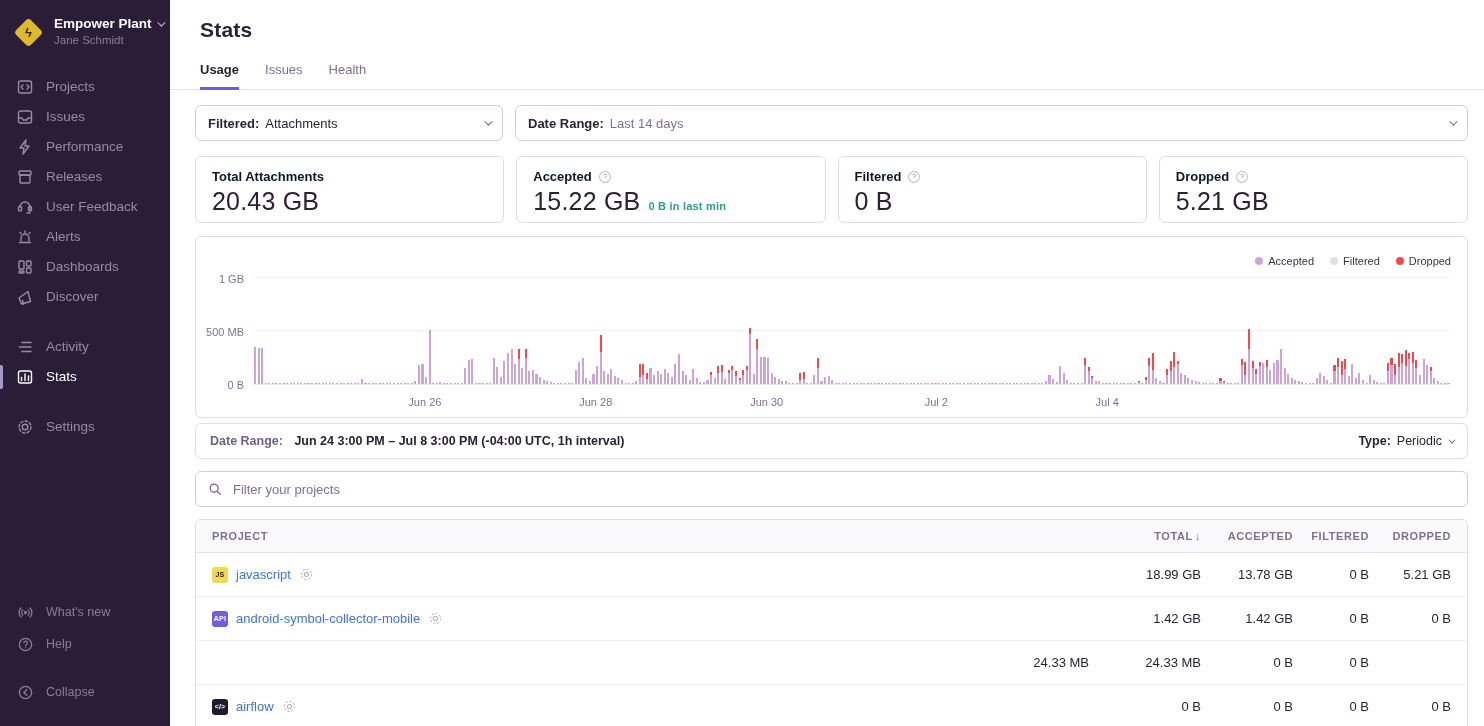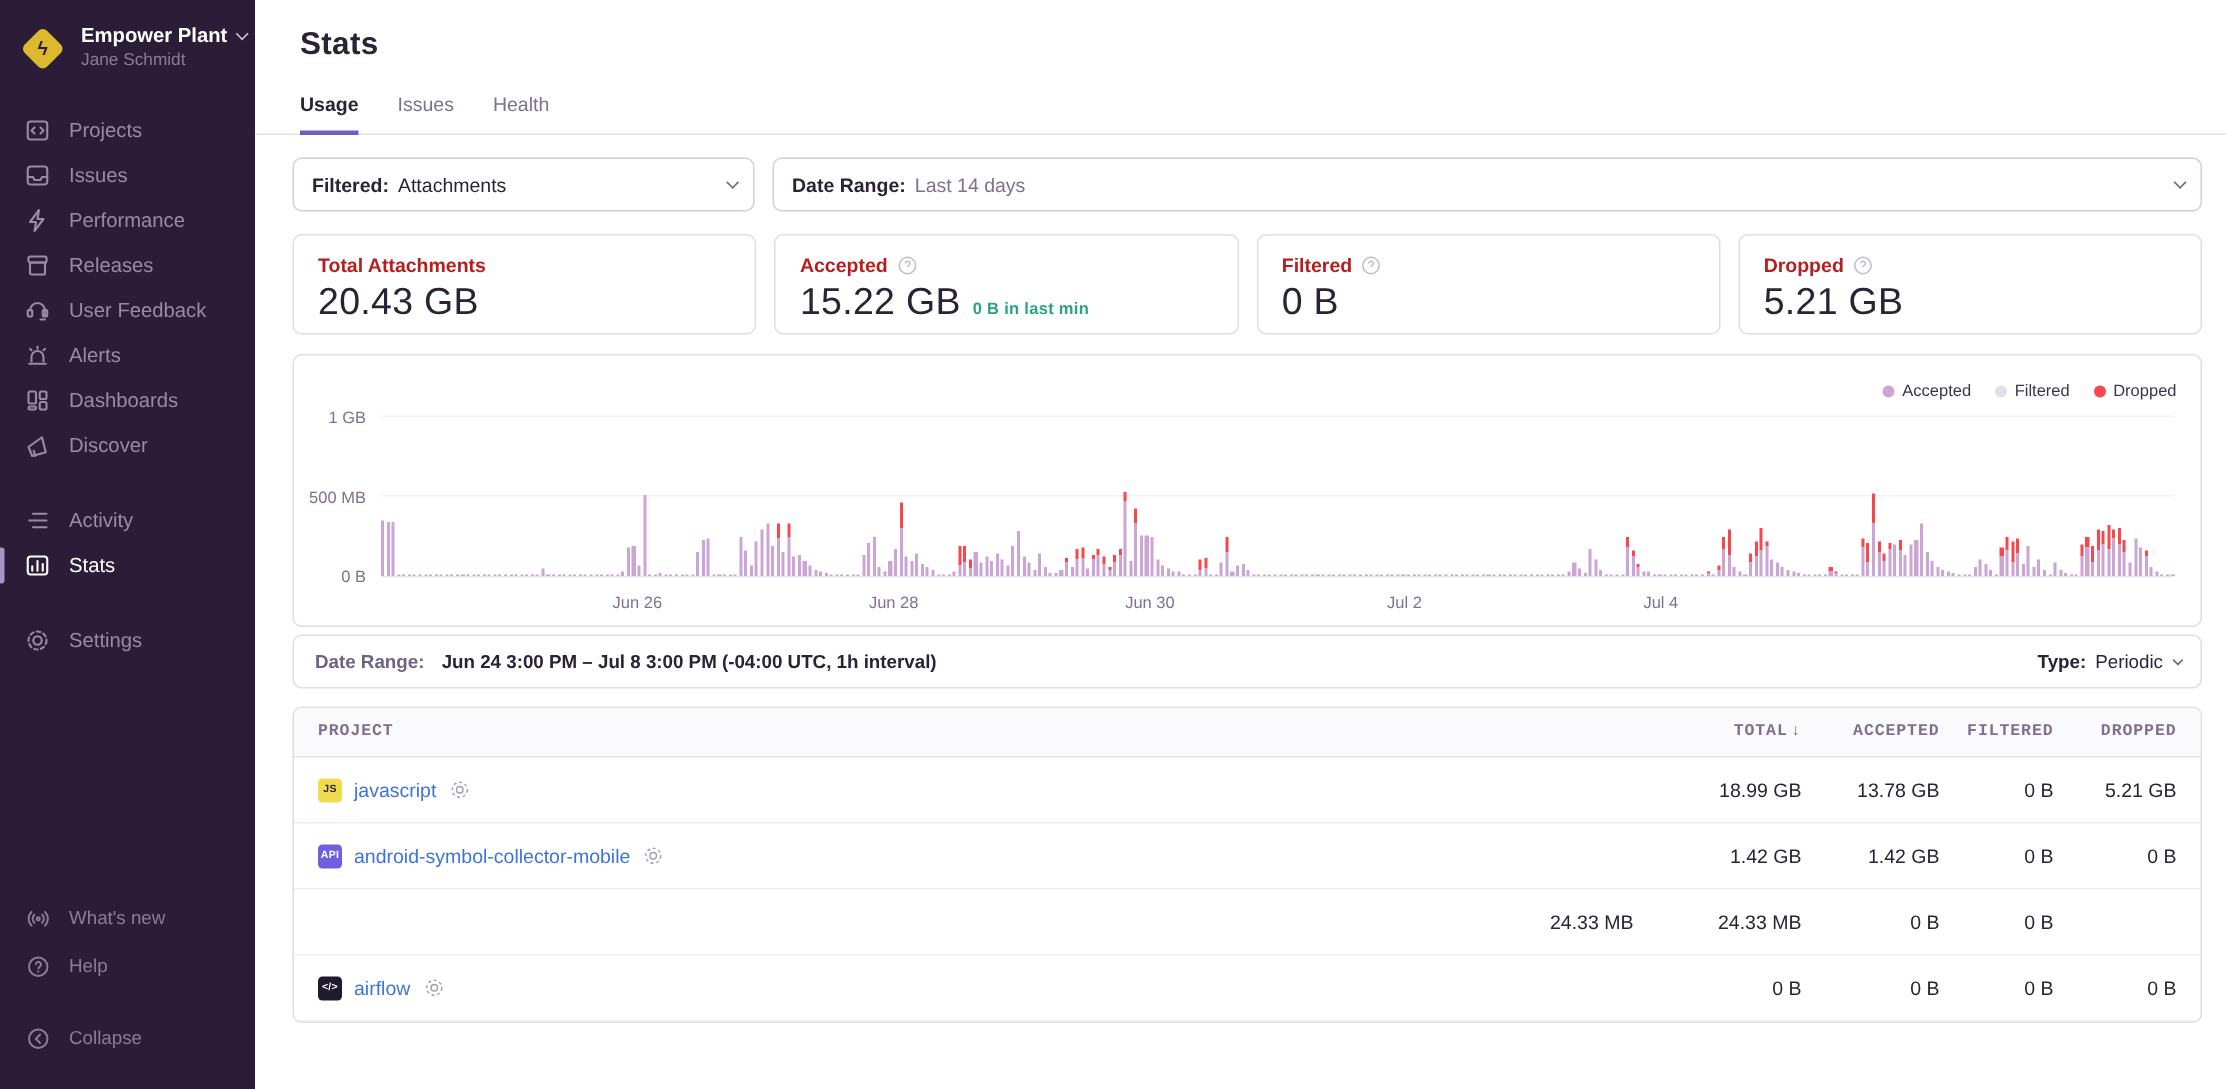--- a/index.html
+++ b/index.html
@@ -66,21 +66,21 @@
   .select .lbl { font-weight:700; margin-right:6px; }
   .select.category { width:308px; }
   .select.daterange { flex:1; }
   .select .val { color:#2b2233; }
   .select.daterange .val { color:#80708f; }
   .select .chev { margin-left:auto; color:#6f6287; width:6px; height:6px; }
 
   
   .cards { display:flex; gap:12px; margin-bottom:13px; }
   .card { flex:1; border:1px solid #e0dce5; border-radius:6px; padding:12px 16px; height:67px; background:#fff; }
-  .card-title { font-size:13px; font-weight:700; color:#b91c1c; display:flex; align-items:center; gap:6px; }
+  .card-title { font-size:13px; font-weight:700; color:#0f172a; display:flex; align-items:center; gap:6px; }
   .help-icon { width:14px; height:14px; color:#c2bacb; cursor:pointer; }
   .help-icon svg { stroke:currentColor; fill:none; stroke-width:1.3; }
   .card-value { font-size:25px; color:#2b2233; margin-top:3px; display:flex; align-items:baseline; gap:8px; letter-spacing:.2px; }
   .card-sub { font-size:11px; color:#2ba185; font-weight:600; }
 
   
   .chart-panel { border:1px solid #e0dce5; border-radius:6px; height:182px; position:relative; background:#fff; margin-bottom:5px; }
   .legend { position:absolute; top:18px; right:16px; display:flex; gap:16px; font-size:11px; color:#3c3547; z-index:2; }
   .legend-item { display:flex; align-items:center; gap:5px; cursor:pointer; }
   .legend-dot { width:8px; height:8px; border-radius:50%; }
@@ -114,21 +114,21 @@
   .search input { border:none; outline:none; flex:1; font-size:13px; color:#2b2233; font-family:inherit; background:transparent; }
   .search input::placeholder { color:#80708f; }
 
   
   .table { border:1px solid #e0dce5; border-radius:6px; overflow:hidden; background:#fff; }
   .thead, .trow { display:grid; grid-template-columns:1fr 112px 92px 76px 82px; align-items:center; padding:0 16px; }
   .thead {
     height:33px; background:#faf9fb; border-bottom:1px solid #e7e1ec;
     font-size:11px; font-weight:700; color:#80708f; letter-spacing:.6px;
   }
-  .th { cursor:pointer;font-family:Liberation Mono, monospace; }
+  .th { cursor:pointer; }
   .th.num { text-align:right; }
   .sort-arrow { font-size:11px; margin-left:2px; }
   .trow { height:44px; border-bottom:1px solid #f0ecf3; font-size:13px; }
   .trow:last-child { border-bottom:1px solid #f0ecf3; }
   .project-cell { display:flex; align-items:center; gap:8px; }
   .platform-badge {
     width:16px; height:16px; border-radius:3px; flex-shrink:0;
     display:flex; align-items:center; justify-content:center;
     font-size:7px; font-weight:700; letter-spacing:.2px;
   }
@@ -1473,20 +1473,27 @@
           <span class="lbl">Date Range:</span>
           <span class="val">Jun 24 3:00 PM – Jul 8 3:00 PM (-04:00 UTC, 1h interval)</span>
         </div>
         <div class="type-select">
           <span class="lbl">Type:</span>
           <span>Periodic</span>
           <span class="chev"></span>
         </div>
       </div>
 
+      <div class="search">
+        <svg width="14" height="14" viewBox="0 0 16 16">
+            <circle cx="7" cy="7" r="4.5"></circle>
+            <path d="M10.5 10.5L14 14"></path>
+          </svg>
+        <input type="text" placeholder="Filter your projects" style="">
+      </div>
 
       <div class="table">
         <div class="thead">
           <div class="th">PROJECT</div>
           <div class="th num"><span>TOTAL</span><span class="sort-arrow">↓</span></div>
           <div class="th num">ACCEPTED</div>
           <div class="th num">FILTERED</div>
           <div class="th num">DROPPED</div>
         </div>
 

